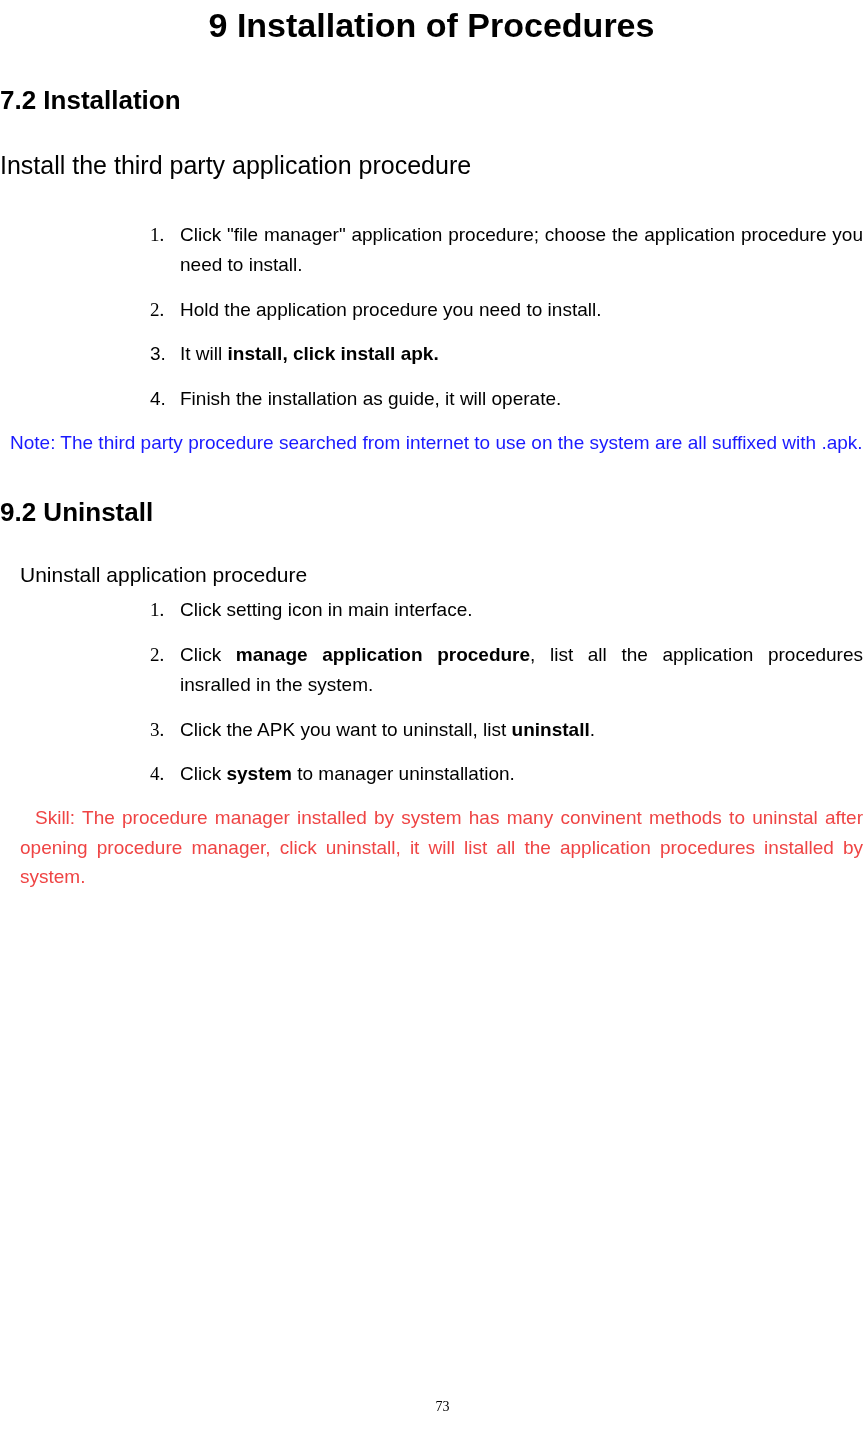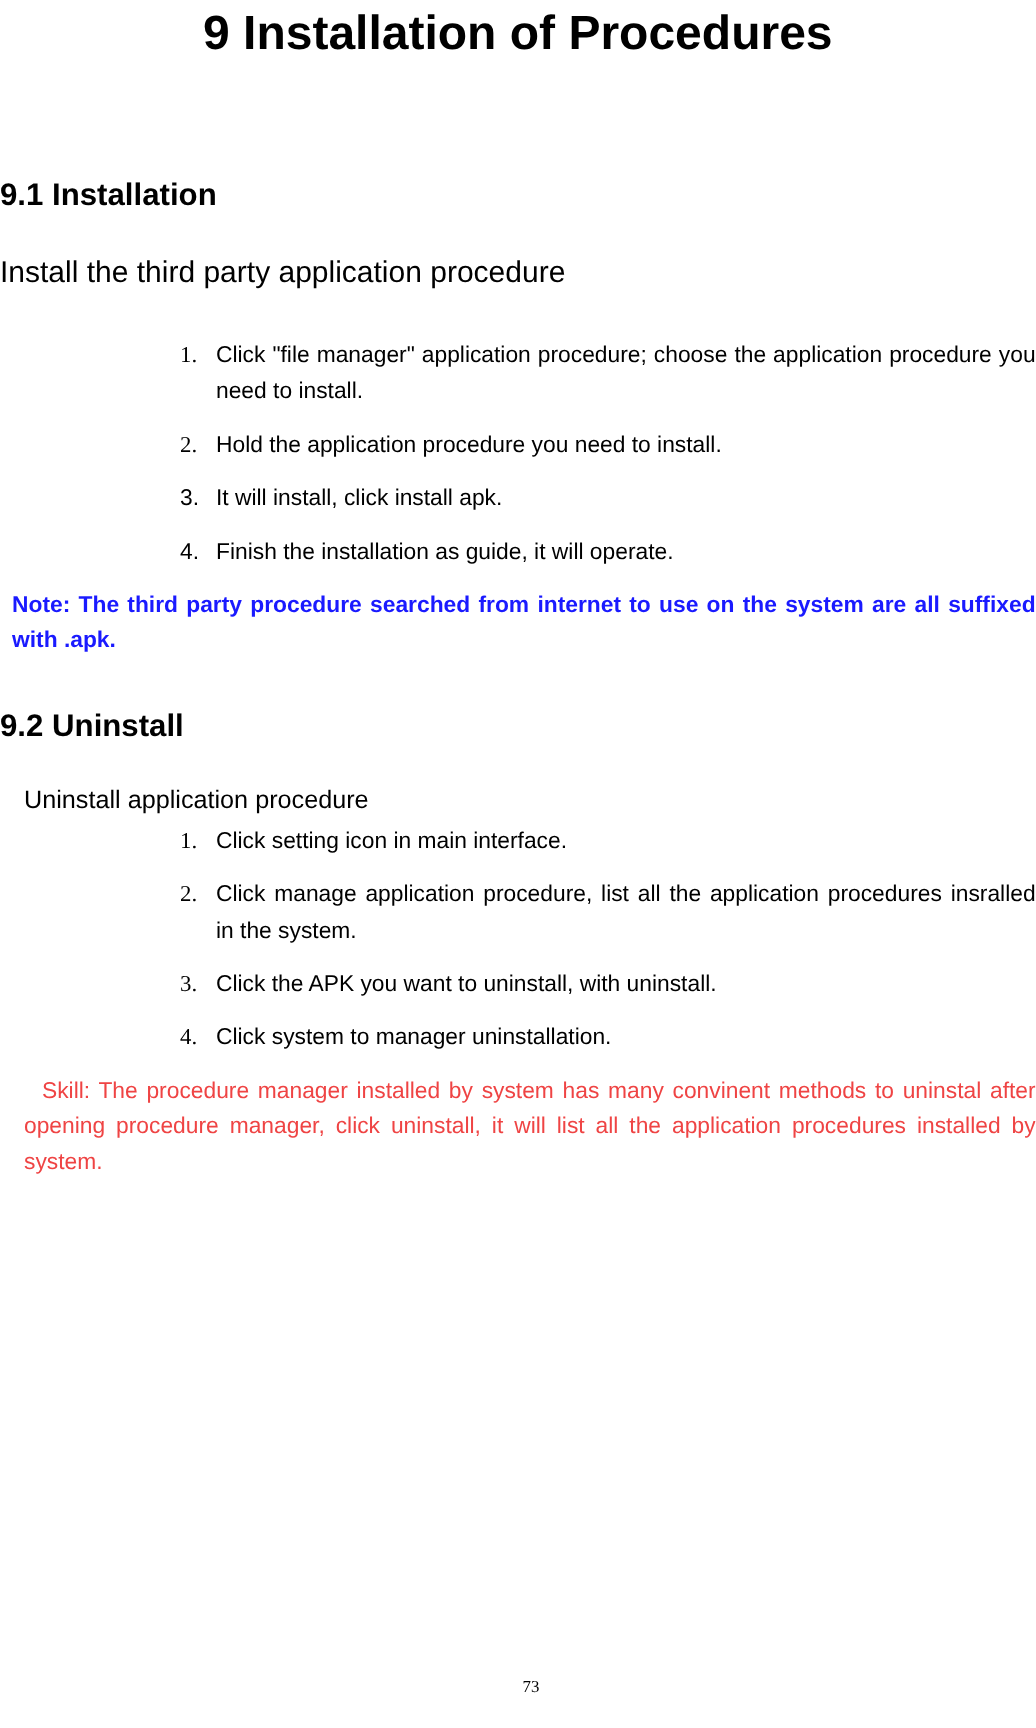--- a/index.html
+++ b/index.html
@@ -5,25 +5,25 @@
   * { margin: 0; padding: 0; box-sizing: border-box; }
   body {
     font-family: Arial, Helvetica, sans-serif;
     width: 863px;
     height: 1440px;
     background: #fff;
     color: #000;
     position: relative;
   }
   .chapter-title {
-    font-size: 40px;
+    font-size: 34px;
     font-weight: bold;
     text-align: center;
     margin-top: 6px;
-    margin-bottom: 96px;
+    margin-bottom: 40px;
   }
   .section-title {
     font-size: 26px;
     font-weight: bold;
     margin-bottom: 35px;
   }
   .subsection-title {
     font-size: 25px;
     font-weight: normal;
     margin-bottom: 40px;
@@ -54,48 +54,47 @@
   .list-content {
     flex: 1;
   }
   .item1-wrap { text-align: justify; }
   .note {
     color: #1a1aff;
     font-size: 19px;
     margin: 2px 0 40px 10px;
     line-height: 1.55;
     text-align: justify;
-    font-weight: bold;
   }
   .skill {
     color: #ef4444;
     font-size: 19px;
     margin: 2px 0 0 20px;
     line-height: 1.55;
     text-align: justify;
     text-indent: 15px;
   }
   .page-number {
     position: absolute;
     bottom: 25px;
     left: 0;
     right: 0;
     text-align: center;
     font-size: 14px;
     font-family: "Times New Roman", serif;
     padding-left: 22px;
   }
-  b { font-weight: normal; }
+  b { font-weight: bold; }
 </style>
 </head>
 <body>
 
 <h1 class="chapter-title">9 Installation of Procedures</h1>
 
-<h2 class="section-title">9.1 Installation</h2>
+<h2 class="section-title">7.2 Installation</h2>
 
 <div class="subsection-title">Install the third party application procedure</div>
 
 <div class="list">
   <div class="list-item">
     <div class="list-marker">1.</div>
     <div class="list-content item1-wrap">Click "file manager" application procedure; choose the application procedure you need to install.</div>
   </div>
   <div class="list-item">
     <div class="list-marker">2.</div>
@@ -121,21 +120,21 @@
   <div class="list-item">
     <div class="list-marker">1.</div>
     <div class="list-content">Click setting icon in main interface.</div>
   </div>
   <div class="list-item">
     <div class="list-marker">2.</div>
     <div class="list-content"><span>Click </span><b>manage application procedure</b><span>, list all the application procedures insralled in the system.</span></div>
   </div>
   <div class="list-item">
     <div class="list-marker">3.</div>
-    <div class="list-content"><span>Click the APK you want to uninstall, with </span><b>uninstall</b><span>.</span></div>
+    <div class="list-content"><span>Click the APK you want to uninstall, list </span><b>uninstall</b><span>.</span></div>
   </div>
   <div class="list-item">
     <div class="list-marker">4.</div>
     <div class="list-content"><span>Click </span><b>system</b><span> to manager uninstallation.</span></div>
   </div>
 </div>
 
 <div class="skill">Skill: The procedure manager installed by system has many convinent methods to uninstal after opening procedure manager, click uninstall, it will list all the application procedures installed by system.</div>
 
 <div class="page-number">73</div>

